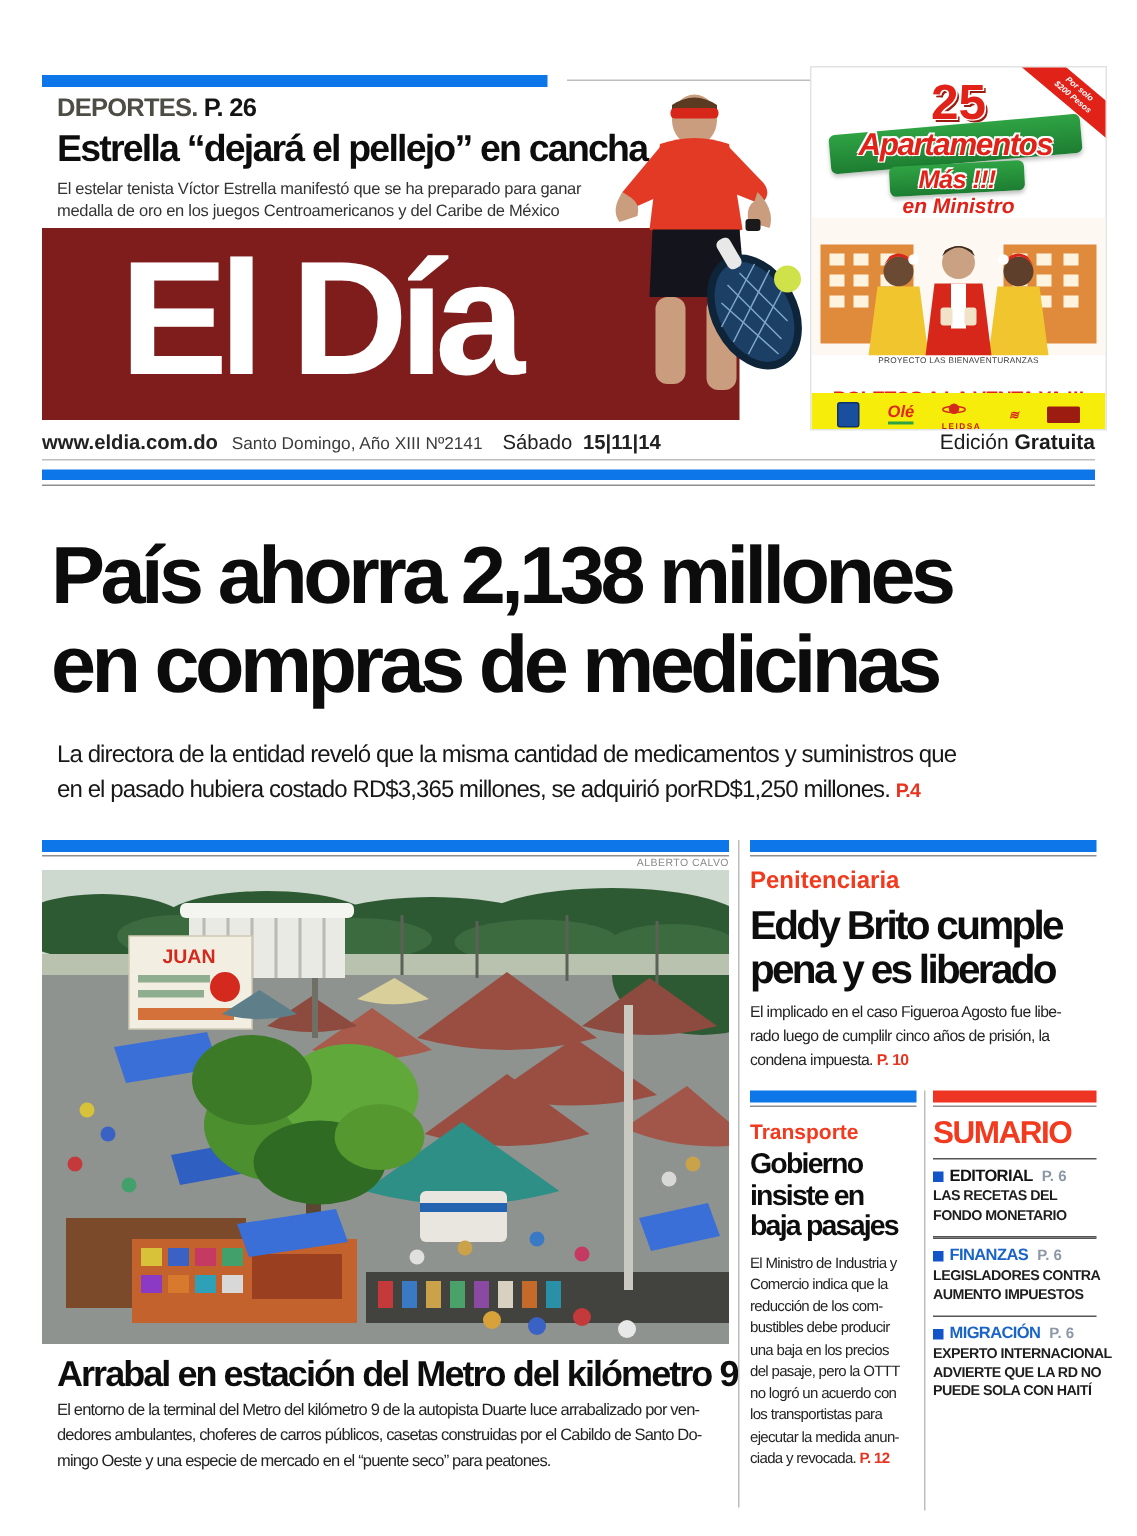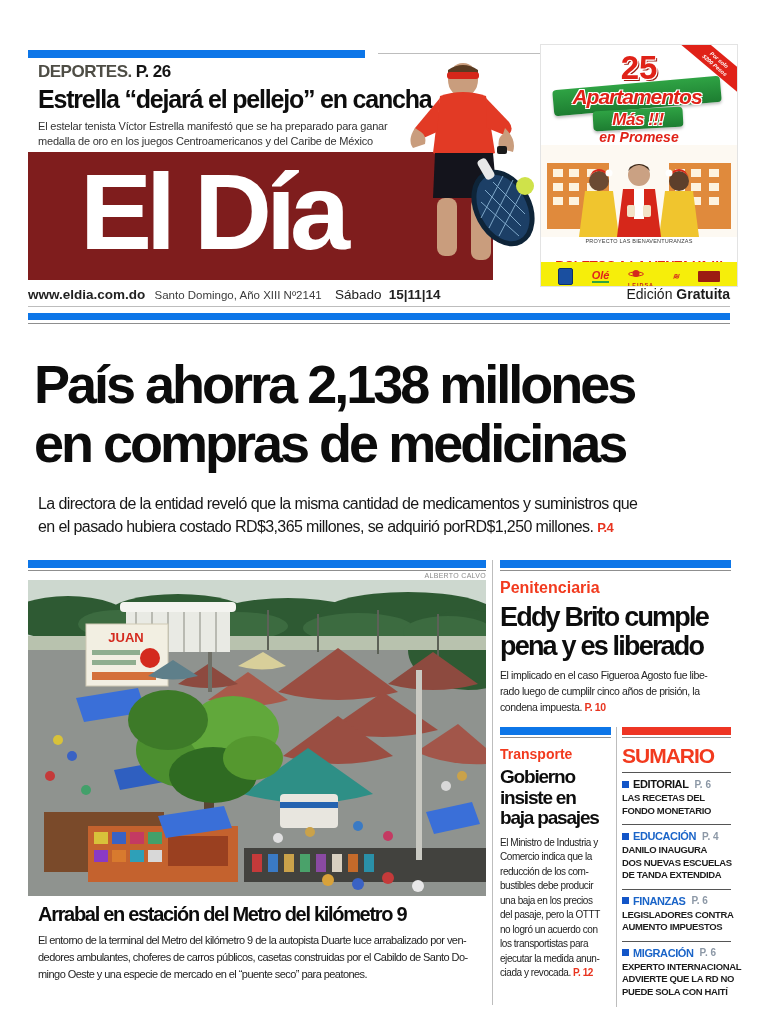--- a/index.html
+++ b/index.html
@@ -39,21 +39,21 @@
 
   
   .kicker{font-size:14.5px;font-weight:800;color:#f33a1c;letter-spacing:-0.4px;white-space:pre;}
   .lead-head{font-size:54px;line-height:59px;font-weight:900;letter-spacing:-3px;color:#0c0c0c;white-space:pre;}
   .lead-deck{font-size:16px;line-height:1.45;color:#181818;letter-spacing:-0.6px;white-space:pre;}
   .pageref{color:#e8341f;font-weight:900;}
   .pageref.sm{font-size:13px;}
 
   
   .credit{font-size:7px;color:#8a8a8a;text-align:right;letter-spacing:0.3px;}
-  .photo-head{font-size:20px;font-weight:900;letter-spacing:-1.3px;color:#0d0d0d;white-space:pre;}
+  .photo-head{font-size:24px;font-weight:900;letter-spacing:-1.3px;color:#0d0d0d;white-space:pre;}
   .photo-body{font-size:11px;line-height:1.55;color:#242424;letter-spacing:-0.55px;white-space:pre;margin-top:4px;}
 
   .seclabel{font-weight:900;color:#f23a1e;}
   .pen-label{font-size:16px;}
   .pen-head{font-size:27px;line-height:1.06;font-weight:900;letter-spacing:-1.8px;color:#0d0d0d;white-space:pre;margin-top:6px;}
   .pen-body{font-size:10.5px;line-height:1.5;color:#242424;letter-spacing:-0.4px;white-space:pre;margin-top:8px;}
 
   .tra-label{font-size:14px;}
   .tra-head{font-size:19px;line-height:1.08;font-weight:900;letter-spacing:-1.2px;color:#0d0d0d;white-space:pre;margin-top:5px;}
   .tra-body{font-size:10px;line-height:1.45;color:#242424;letter-spacing:-0.45px;white-space:pre;margin-top:7px;}
@@ -141,21 +141,21 @@
   </svg>
 
   <div class="abs ad" style="left:540px;top:44px;width:196px;height:241px;">
     <div class="corner-ribbon" style="white-space:pre;">Por solo
 $200 Pesos</div>
     <div class="ad-25" style="margin-top:8px;">25</div>
     <div class="ribbon" style="left:12px;top:38px;width:168px;height:26px;"></div>
     <div class="abs ad-apart" style="left:12px;top:40px;width:168px;">Apartamentos</div>
     <div class="ribbon" style="left:52px;top:64px;width:90px;height:20px;transform:rotate(-3deg);"></div>
     <div class="abs ad-mas" style="left:52px;top:65px;width:90px;">Más !!!</div>
-    <div class="abs ad-nav" style="left:0;top:84px;width:196px;">en Promese</div>
+    <div class="abs ad-nav" style="left:0;top:84px;width:196px;">en Ministro</div>
 
     <svg class="abs" style="left:0;top:100px;" width="196" height="92" viewBox="0 0 196 92">
       <rect x="0" y="0" width="196" height="92" fill="#fdf9f2"></rect>
       <rect x="6" y="18" width="62" height="66" fill="#e08a3c"></rect>
       <rect x="128" y="18" width="62" height="66" fill="#e08a3c"></rect>
       <g fill="#fdf3df">
         <rect x="12" y="24" width="10" height="8"></rect>
           <rect x="28" y="24" width="10" height="8"></rect>
           <rect x="46" y="24" width="10" height="8"></rect>
         <rect x="12" y="38" width="10" height="8"></rect>
@@ -404,30 +404,20 @@
       <div class="sum-hrow">
         <span class="sum-sq"></span>
         <span class="sum-label black">EDITORIAL</span>
         <span class="sum-ref">P. 6</span>
       </div>
       <div class="sum-text">LAS RECETAS DEL
 FONDO MONETARIO</div>
     </div>
     <div class="sum-div"></div>
 
-    <div class="sum-item">
-      <div class="sum-hrow">
-        <span class="sum-sq"></span>
-        <span class="sum-label blue">EDUCACIÓN</span>
-        <span class="sum-ref">P. 4</span>
-      </div>
-      <div class="sum-text">DANILO INAUGURA
-DOS NUEVAS ESCUELAS
-DE TANDA EXTENDIDA</div>
-    </div>
     <div class="sum-div"></div>
 
     <div class="sum-item">
       <div class="sum-hrow">
         <span class="sum-sq"></span>
         <span class="sum-label blue">FINANZAS</span>
         <span class="sum-ref">P. 6</span>
       </div>
       <div class="sum-text">LEGISLADORES CONTRA
 AUMENTO IMPUESTOS</div>

